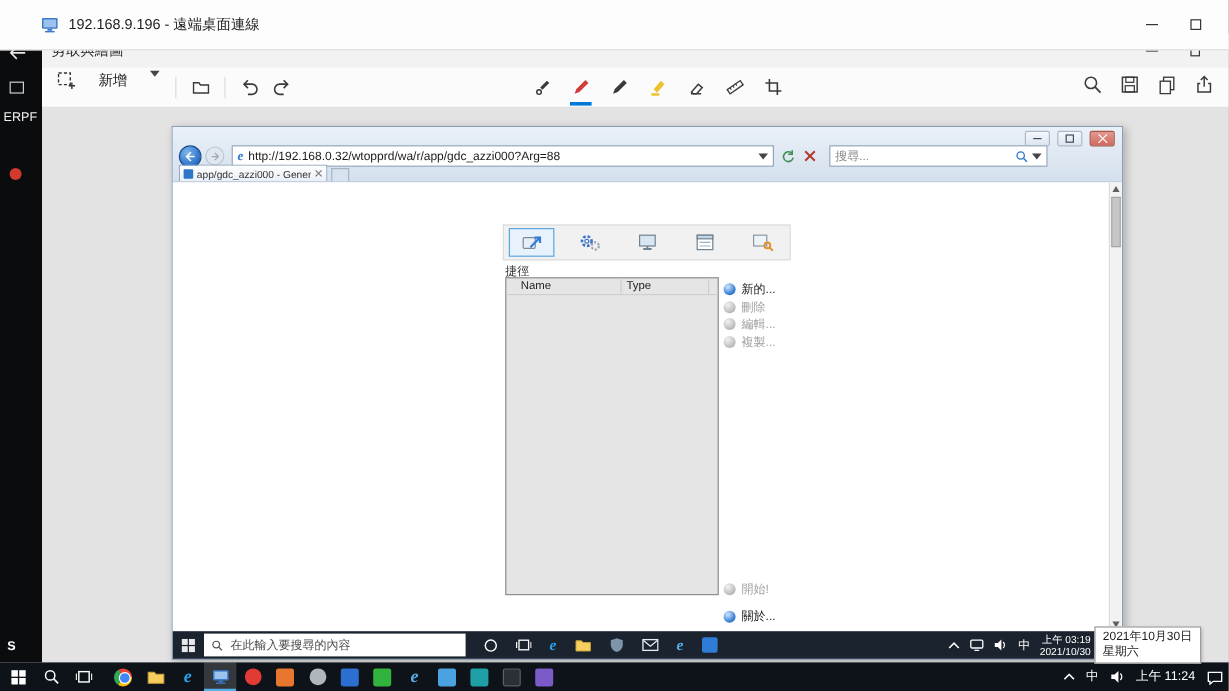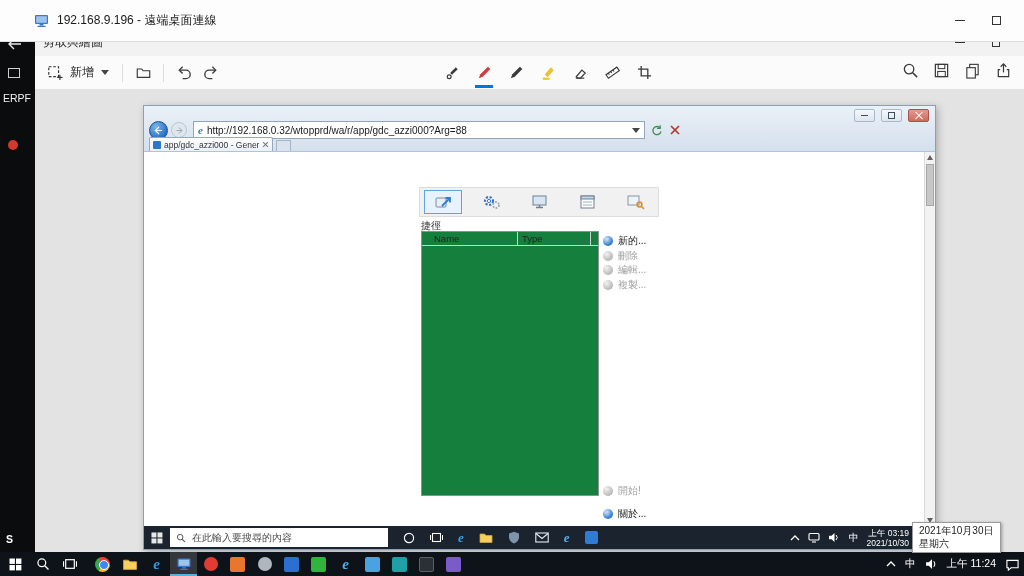--- a/index.html
+++ b/index.html
@@ -25,21 +25,21 @@
   .strip-red{position:absolute;left:8px;top:112px;width:10px;height:10px;border-radius:50%;background:#d23a2e}
   .strip-s{position:absolute;left:6px;top:505px;font-size:10.5px;font-weight:bold;color:#fff}
   .strip-winico{width:12px;height:10px;border:1px solid #cfcfcf}
 
   
   .snip-win{position:absolute;left:35px;top:28px;width:989px;height:524px;background:#e3e3e3;z-index:5}
   .snip-titlebar{position:absolute;left:0;top:0;width:100%;height:28px;background:#f2f2f2;display:flex;align-items:center}
   .snip-titlebar .title{margin-left:8px;font-size:12px;color:#2a2a2a}
   .snip-toolbar{position:absolute;left:0;top:28px;width:100%;height:34px;background:#fbfbfb;border-bottom:1px solid #e2e2e2}
   .tb-left{position:absolute;left:6px;top:0;height:33px;display:flex;align-items:center}
-  .tb-new{display:flex;align-items:center;gap:7px;padding:0 6px;height:28px}
+  .tb-new{display:flex;align-items:flex-start;gap:19px;padding:0 6px;height:28px}
   .tb-new .lbl{font-size:12px;color:#222}
   .chev{width:0;height:0;border-left:4px solid transparent;border-right:4px solid transparent;border-top:5px solid #444}
   .tb-sep{width:1px;height:18px;background:#ddd;margin:0 7px}
   .tb-btn{width:26px;height:28px;display:flex;align-items:center;justify-content:center}
   .tb-center{position:absolute;left:405px;top:0;height:33px;display:flex;align-items:center;gap:8px}
   .tb-tool{width:24px;height:33px;display:flex;align-items:center;justify-content:center;position:relative}
   .tb-tool.sel::after{content:"";position:absolute;left:3px;right:3px;bottom:1px;height:3px;background:#0078d7}
   .tb-right{position:absolute;right:12px;top:0;height:33px;display:flex;align-items:center;gap:14px}
 
   .snip-canvas{position:absolute;left:0;top:62px;width:100%;height:462px;background:#e3e3e3}
@@ -73,21 +73,21 @@
   .tab-x::before,.tab-x::after{content:"";position:absolute;left:0;top:3px;width:7px;height:1px;background:#777}
   .tab-x::before{transform:rotate(45deg)}.tab-x::after{transform:rotate(-45deg)}
   .tab-stub{width:15px;height:11px;background:#d9e3ef;border:1px solid #a5b5c8;border-bottom:none;margin-left:3px}
 
   .ie-page{position:absolute;top:46px;left:0;right:0;bottom:23px;background:#fff;overflow:hidden}
   .heading{position:absolute;left:8px;top:4px;font-family:"Liberation Serif","DejaVu Serif",serif;font-weight:bold;font-size:15.5px;color:#000}
   .gdc-strip{position:absolute;left:275px;top:35px;width:240px;height:30px;background:#f1f1f1;border:1px solid #ddd;display:flex;align-items:center;gap:10px;padding:0 4px}
   .gdc-tab{width:38px;height:24px;display:flex;align-items:center;justify-content:center;border:1px solid transparent}
   .gdc-tab.sel{background:#e7f2fc;border-color:#5ea6e0}
   .gdc-label{position:absolute;left:277px;top:67px;font-size:10px;color:#333}
-  .gdc-list{position:absolute;left:277px;top:79px;width:178px;height:265px;background:#15803d;border:1px solid #8f8f8f}
+  .gdc-list{position:absolute;left:277px;top:79px;width:178px;height:265px;background:#e5e5e5;border:1px solid #8f8f8f}
   .gdc-head{position:relative;height:14px;border-bottom:1px solid #cfcfcf;font-size:9.5px;color:#222}
   .col-name{position:absolute;left:12px;top:1px}
   .col-type{position:absolute;left:100px;top:1px}
   .head-sep{position:absolute;top:0;width:1px;height:14px;background:#cfcfcf}
   .gdc-act{position:absolute;left:459px;display:flex;align-items:center;gap:5px;font-size:10px;color:#1a1a1a}
   .gdc-act.dis{color:#a0a0a0}
   .ball{width:10px;height:10px;border-radius:50%;flex:0 0 auto}
   .ball.blue{background:radial-gradient(circle at 35% 30%,#bcd8f8 10%,#3f84d6 60%,#1d5cab)}
   .ball.gray{background:radial-gradient(circle at 35% 30%,#f2f2f2,#bdbdbd 65%,#9a9a9a)}
   #act-new{top:82px}#act-del{top:97px}#act-edit{top:111px}#act-copy{top:126px}#act-start{top:332px}#act-about{top:355px}
@@ -320,20 +320,28 @@
                   <path d="M12.5 5 A5 5 0 1 0 13.5 9" fill="none" stroke="#3f8d4f" stroke-width="1.6"></path>
                   <polyline points="12.5,1.5 12.5,5.5 8.5,5.5" fill="none" stroke="#3f8d4f" stroke-width="1.6"></polyline>
                 </svg>
             </div>
             <div class="ie-sbtn">
               <svg width="10" height="10" viewBox="0 0 10 10">
                   <line x1="1" y1="1" x2="9" y2="9" stroke="#b33a2e" stroke-width="1.7"></line>
                   <line x1="9" y1="1" x2="1" y2="9" stroke="#b33a2e" stroke-width="1.7"></line>
                 </svg>
             </div>
+            <div class="searchbox">
+              <span class="search-ph">搜尋...</span>
+              <svg width="11" height="11" viewBox="0 0 18 18">
+                  <circle cx="7.5" cy="7.5" r="5" fill="none" stroke="#2e77c8" stroke-width="1.8"></circle>
+                  <line x1="11.3" y1="11.3" x2="16" y2="16" stroke="#2e77c8" stroke-width="2"></line>
+                </svg>
+              <span class="chev"></span>
+            </div>
           </div>
           <div class="ie-tabs">
             <div class="tab">
               <span class="tab-fav"></span>
               <span class="tab-title">app/gdc_azzi000 - Genero ...</span>
               <span class="tab-x"></span>
             </div>
             <div class="tab-stub"></div>
           </div>
         </div>

